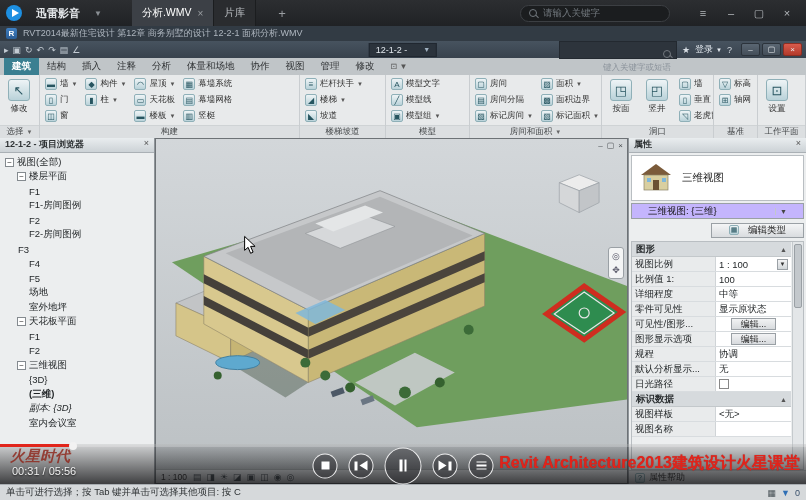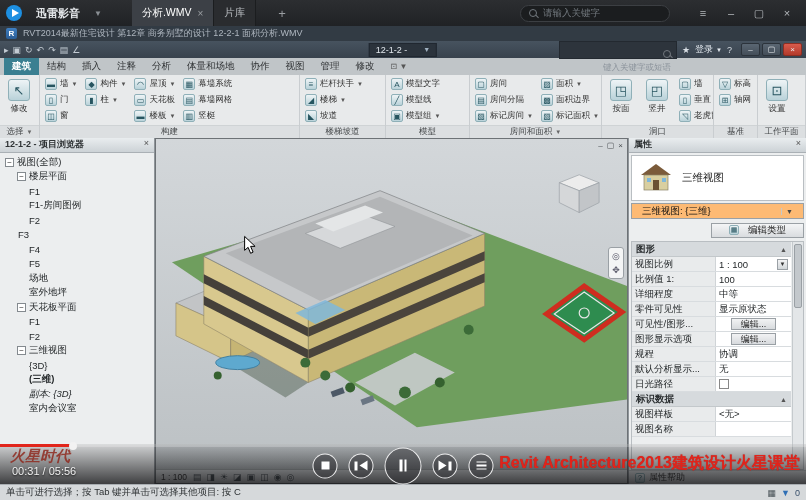--- a/index.html
+++ b/index.html
@@ -76,21 +76,21 @@
   .canvas{flex:1;position:relative;background:#cfd3d6;border:1px solid #6d7276;display:flex;flex-direction:column;min-width:0;}
   .canvas svg.scene{flex:1;display:block;width:100%;height:100%;}
   .viewbar{height:14px;background:#e2e5e7;border-top:1px solid #aeb3b6;display:flex;align-items:center;font-size:8.5px;color:#333;padding:0 5px;gap:6px;flex:none;}
   .vicon{font-size:9px;color:#4a5358;}
   .canvas-winbtns{position:absolute;top:2px;right:4px;font-size:8px;color:#4a4f53;display:flex;gap:4px;z-index:3;}
   .navbar{position:absolute;right:3px;top:108px;width:16px;background:rgba(255,255,255,.78);border:1px solid #9aa0a5;border-radius:3px;display:flex;flex-direction:column;align-items:center;padding:3px 0;gap:4px;font-size:9px;color:#556;z-index:3;}
 
   .props{width:178px;background:#eceeef;border-left:1px solid #8f959a;display:flex;flex-direction:column;flex:none;}
   .props-preview{height:46px;margin:2px;background:#fff;border:1px solid #b9bec2;display:flex;align-items:center;gap:8px;padding:0 6px;flex:none;}
   .preview-label{font-size:10.5px;color:#222;}
-  .typesel{height:16px;margin:0 2px;background:#fdba74;border:1px solid #9aa0a5;font-size:9.5px;color:#111;display:flex;align-items:center;padding:0 10px;flex:none;}
+  .typesel{height:16px;margin:0 2px;background:#c4b5fd;border:1px solid #9aa0a5;font-size:9.5px;color:#111;display:flex;align-items:center;padding:0 16px;flex:none;}
   .typesel .tsc{margin-left:auto;font-size:7px;color:#444;border-left:1px solid #c3c8cb;padding-left:4px;}
   .edittype{height:18px;margin:2px;display:flex;align-items:center;justify-content:flex-end;gap:4px;flex:none;}
   .etbtn{border:1px solid #9aa0a5;background:linear-gradient(#f4f5f6,#d9dcdf);padding:0 17px;height:15px;display:flex;align-items:center;gap:9px;font-size:9.5px;color:#222;}
   .pgrid{flex:1;margin:0 2px;border:1px solid #b9bec2;background:#eceeef;overflow:hidden;position:relative;padding-right:12px;}
   .prow{display:flex;height:15px;border-bottom:1px solid #d8dcdf;font-size:9.5px;background:#fff;}
   .plab{width:84px;background:#e9ebec;border-right:1px solid #d0d4d7;padding:0 3px;display:flex;align-items:center;color:#1e2224;white-space:nowrap;overflow:hidden;flex:none;}
   .pval{flex:1;display:flex;align-items:center;padding:0 3px;color:#1e2224;white-space:nowrap;overflow:hidden;}
   .pgroup{background:#d6dadd;font-weight:bold;display:flex;align-items:center;padding:0 4px;height:15px;border-bottom:1px solid #c3c8cb;font-size:9.5px;color:#2a2e30;}
   .pgroup .ga{margin-left:auto;font-size:7px;color:#555;}
   .valbtn{margin:0 auto;border:1px solid #9aa0a5;background:linear-gradient(#f2f3f4,#d7dadd);font-size:9px;padding:0 9px;height:12px;display:flex;align-items:center;color:#222;}
@@ -452,20 +452,23 @@
               </div>
               <div class="titem" style="padding-left: 29px;">
                 <span>F1</span>
               </div>
               <div class="titem" style="padding-left: 29px;">
                 <span>F1-房间图例</span>
               </div>
               <div class="titem" style="padding-left: 29px;">
                 <span>F2</span>
               </div>
+              <div class="titem" style="padding-left: 29px;">
+                <span>F2-房间图例</span>
+              </div>
               <div class="titem" style="padding-left: 18px;">
                 <span>F3</span>
               </div>
               <div class="titem" style="padding-left: 29px;">
                 <span>F4</span>
               </div>
               <div class="titem" style="padding-left: 29px;">
                 <span>F5</span>
               </div>
               <div class="titem" style="padding-left: 29px;">

